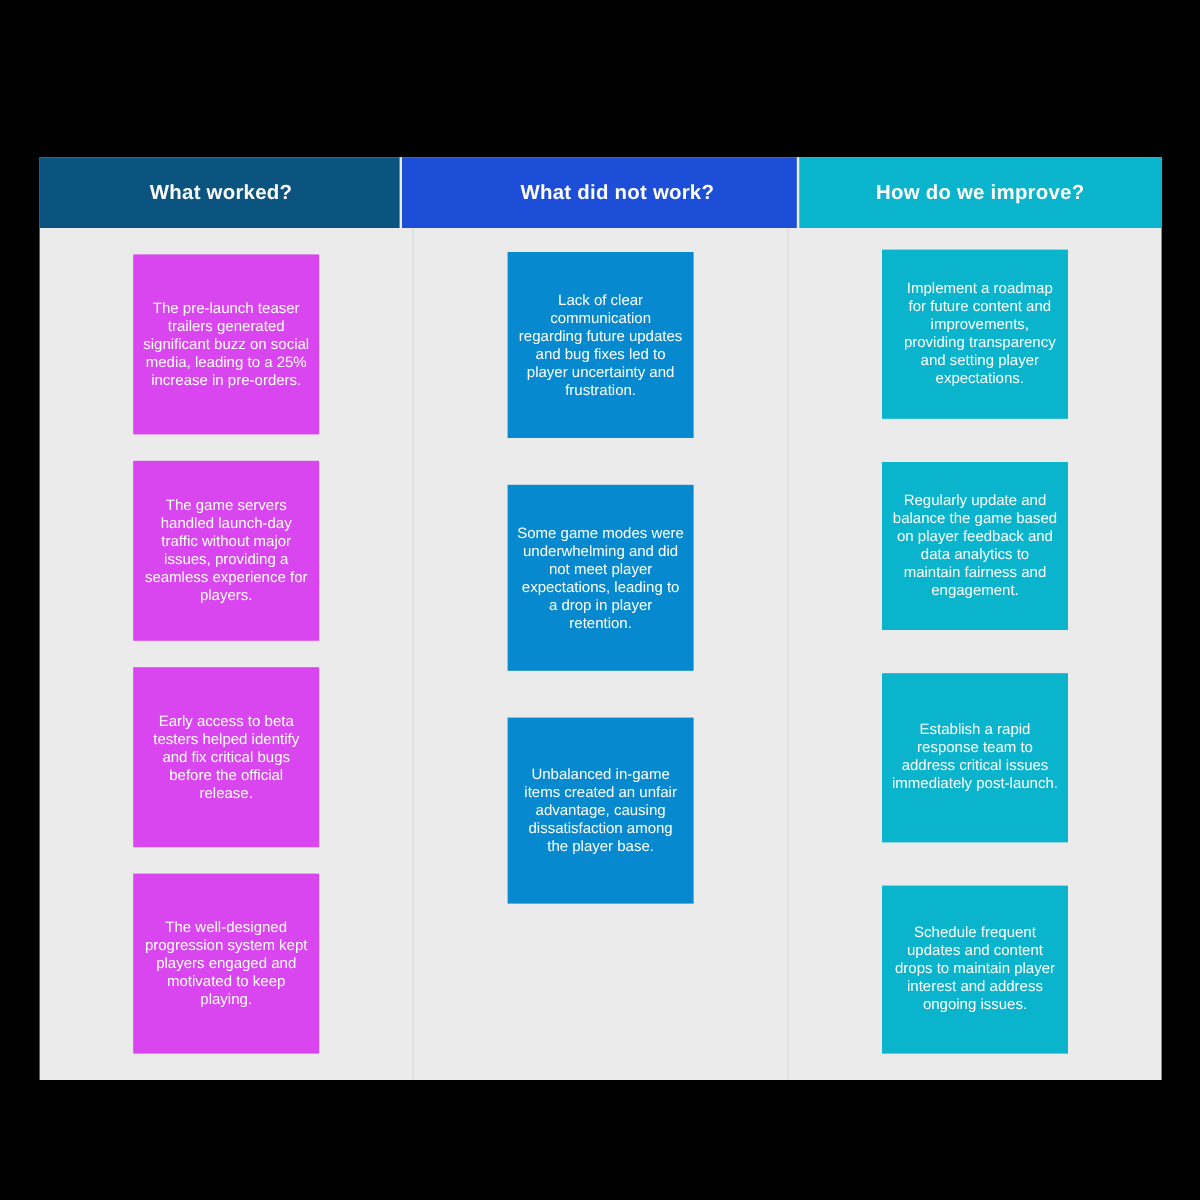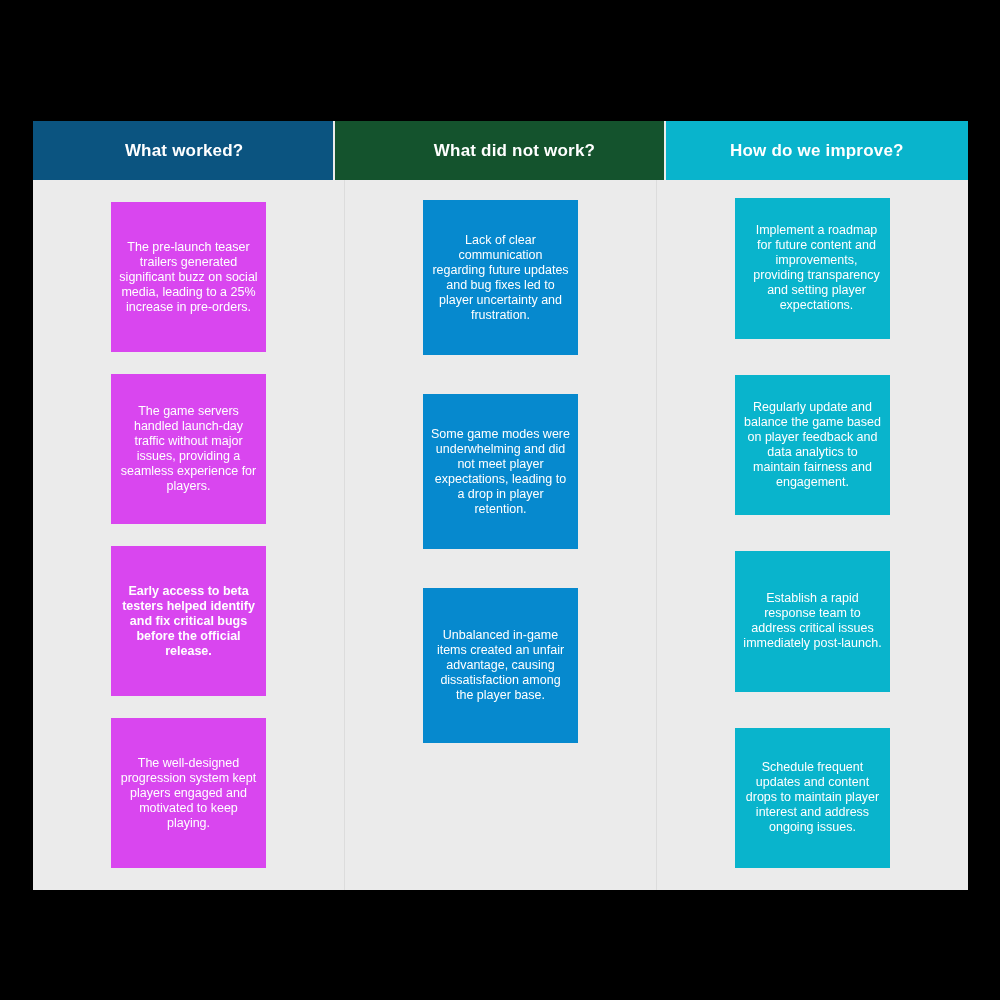--- a/index.html
+++ b/index.html
@@ -9,21 +9,21 @@
     width: 1000px;
     height: 1000px;
     overflow: hidden;
   }
   body {
     font-family: "Liberation Sans", sans-serif;
   }
   #board {
     position: absolute;
     left: 33px;
-    top: 121px;
+    top: 131px;
     width: 935px;
     height: 769px;
     background: #ebebeb;
     box-sizing: border-box;
   }
   .header-row {
     display: flex;
     height: 59px;
     width: 100%;
   }
@@ -33,21 +33,21 @@
     align-items: center;
     justify-content: center;
     color: #ffffff;
     font-size: 17px;
     font-weight: bold;
     letter-spacing: 0.2px;
     box-sizing: border-box;
     position: relative;
   }
   .col-header.h0 { background: #0b5480; }
-  .col-header.h1 { background: #14532d; padding-left: 28px; }
+  .col-header.h1 { background: #1d4ed8; padding-left: 28px; }
   .col-header.h2 { background: #09b4cc; }
   .col-header.h1::before,
   .col-header.h2::before {
     content: "";
     position: absolute;
     left: -2px;
     top: 0;
     bottom: 0;
     width: 2px;
     background: #ebebeb;
@@ -86,21 +86,21 @@
   .col0 .card { background: #d946ef; }
   .col1 .card { background: #0689ce; }
   .col2 .card { background: #09b4cc; }
 
   .col0 .card { height: 156px; }
   .col1 .card { height: 156px; }
   .col2 .card { height: 156px; }
 
   .col0 .card:nth-child(1) { height: 156px; margin-top: 2px; }
   .col0 .card:nth-child(2) { height: 156px; }
-  .col0 .card:nth-child(3) { height: 156px; font-weight: bold; }
+  .col0 .card:nth-child(3) { height: 156px; }
   .col0 .card:nth-child(4) { height: 156px; }
 
   .col1 .card:nth-child(1) { margin-top: 0px; height: 155px; }
   .col1 .card:nth-child(2) { height: 155px; margin-top: 17px; }
   .col1 .card:nth-child(3) { height: 155px; margin-top: 17px; }
 
   .col2 .card:nth-child(1) { margin-top: -2px; height: 158px; padding-left: 16px; }
   .col2 .card:nth-child(2) { height: 158px; margin-top: 14px; }
   .col2 .card:nth-child(3) { height: 158px; margin-top: 14px; }
   .col2 .card:nth-child(4) { height: 158px; margin-top: 14px; }

